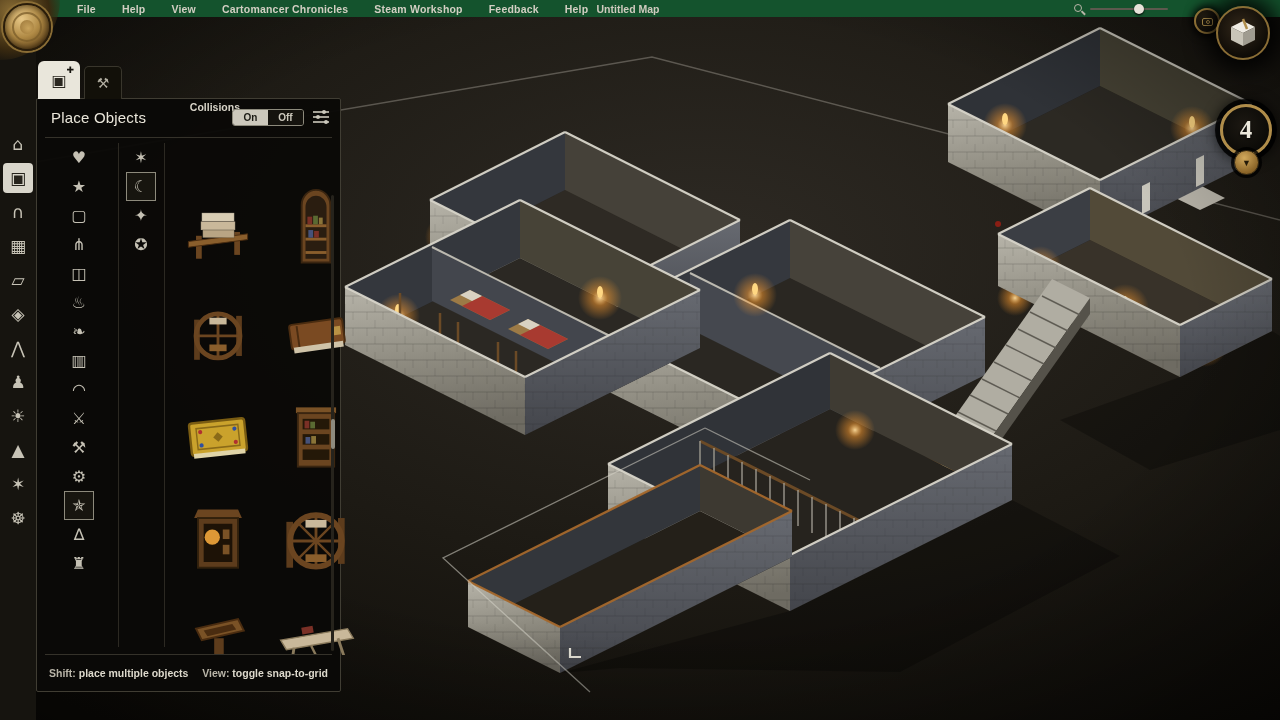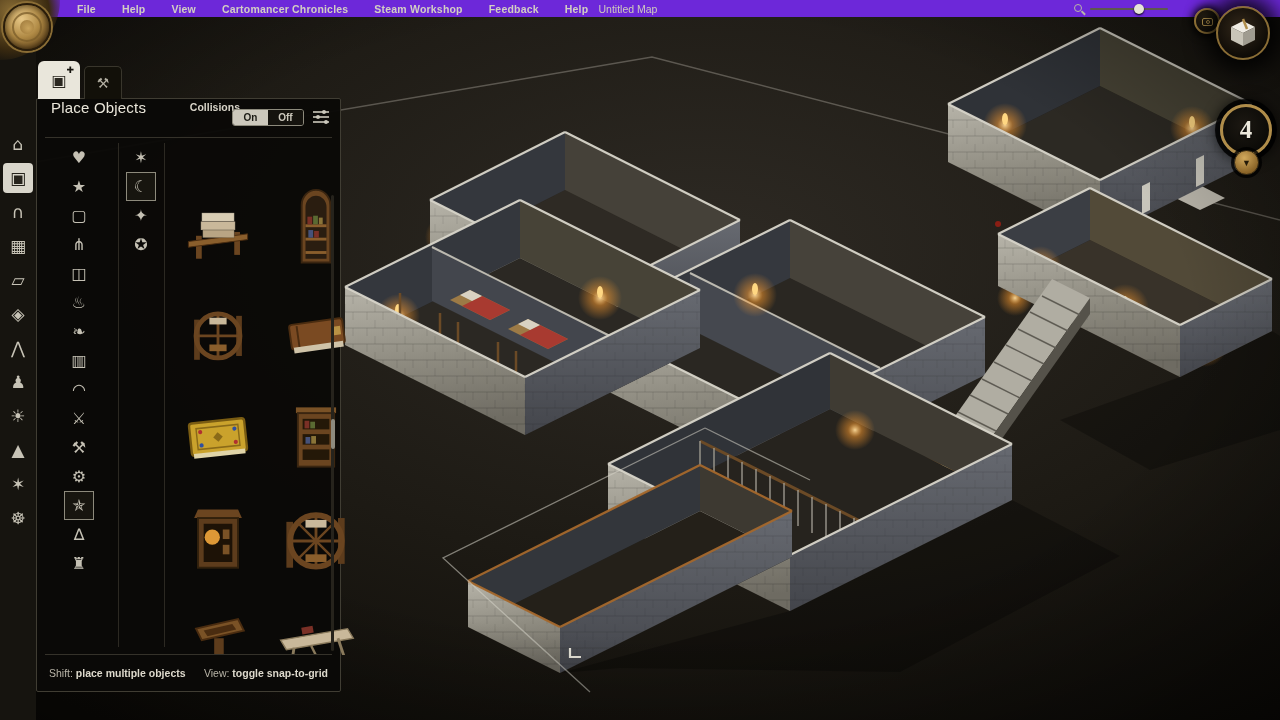--- a/index.html
+++ b/index.html
@@ -4,25 +4,25 @@
 <style>
   * { margin:0; padding:0; box-sizing:border-box; }
   html,body { width:1280px; height:720px; overflow:hidden; background:#000; }
   body { font-family:"Liberation Sans","DejaVu Sans",sans-serif; position:relative; }
   #app { position:absolute; inset:0; width:1280px; height:720px; }
 
   
   #scene { position:absolute; left:0; top:0; width:1280px; height:720px; display:block; }
 
   
-  #topbar { position:absolute; left:0; top:0; width:1280px; height:17px; background:#6d28d9; z-index:20; }
+  #topbar { position:absolute; left:0; top:0; width:1280px; height:17px; background:#14532d; z-index:20; }
   #menu-items { position:absolute; left:64px; top:0; height:17px; display:flex; align-items:center; }
   .menu-item { padding:0 13px; height:17px; display:flex; align-items:center; cursor:default; }
   .menu-label { font-size:10.5px; font-weight:700; color:#d3cfc3; letter-spacing:.2px; white-space:nowrap; }
-  #map-title { position:absolute; left:548px; top:0; width:160px; height:17px; display:flex; align-items:center; justify-content:center; font-size:10.5px; font-weight:400; color:#cfcabe; }
+  #map-title { position:absolute; left:548px; top:0; width:160px; height:17px; display:flex; align-items:center; justify-content:center; font-size:10.5px; font-weight:700; color:#cfcabe; }
   #zoom-control { position:absolute; right:90px; top:0; height:17px; width:100px; }
   .lens { position:absolute; left:-16px; top:4px; width:8px; height:8px; border:1.5px solid #b9b5a8; border-radius:50%; }
   .lens::after { content:''; position:absolute; width:5px; height:1.5px; background:#b9b5a8; transform:rotate(45deg); right:-5px; bottom:-2px; }
   #zoom-track { position:absolute; left:0; top:8px; width:78px; height:2px; background:#5d594e; border-radius:1px; }
   #zoom-knob { position:absolute; left:63%; top:-4px; width:10px; height:10px; border-radius:50%; background:#e6e3d9; box-shadow:0 1px 2px #000; }
   #camera-button { position:absolute; left:1194px; top:8px; width:26px; height:26px; border-radius:50%; background:radial-gradient(circle at 40% 35%, #2a2316, #14100a 70%); border:2px solid #9a7a3a; z-index:21; box-shadow:0 0 8px 2px #000; }
   .cam-body { position:absolute; left:6px; top:8px; width:11px; height:8px; border:1.5px solid #c9a557; border-radius:2px; }
   .cam-lens { position:absolute; left:10px; top:10px; width:4px; height:4px; border-radius:50%; border:1px solid #c9a557; }
   #cube-button { position:absolute; left:1216px; top:6px; width:54px; height:54px; border-radius:50%; background:radial-gradient(circle at 45% 40%, #33281a, #0c0905 75%); border:2px solid #8a6d35; z-index:21; box-shadow:0 0 22px 10px rgba(0,0,0,.9); display:flex; align-items:center; justify-content:center; }
   #cube-button svg { display:block; }
@@ -48,21 +48,21 @@
 
   
   #tabs { position:absolute; left:38px; top:61px; z-index:12; display:flex; align-items:flex-end; }
   .tab { border:none; cursor:pointer; position:relative; font-family:"DejaVu Sans",sans-serif; }
   #tab-place { width:42px; height:38px; background:#e9e6db; border-radius:6px 6px 0 0; color:#2a2720; font-size:16px; }
   #tab-place .badge { position:absolute; right:6px; top:4px; font-size:9px; color:#15130d; }
   #tab-edit { width:38px; height:33px; background:#121009; border:1px solid #39362c; border-bottom:none; border-radius:5px 5px 0 0; color:#b5b1a4; font-size:14px; margin-left:4px; }
 
   
   #panel { position:absolute; left:36px; top:98px; width:305px; height:594px; background:rgba(10,9,7,.97); border:1px solid #403d33; border-radius:2px; z-index:11; }
-  #panel-title { position:absolute; left:14px; top:0; font-size:15px; color:#eae6da; letter-spacing:.2px; }
+  #panel-title { position:absolute; left:14px; top:10px; font-size:15px; color:#eae6da; letter-spacing:.2px; }
   #collisions-label { position:absolute; right:100px; top:2px; font-size:10.5px; font-weight:700; color:#d8d4c8;margin-left:23px; }
   #collisions-toggle { position:absolute; right:36px; top:10px; width:72px; height:17px; border:1px solid #8d8a7c; border-radius:3px; overflow:hidden; display:flex; cursor:pointer; }
   .tg { flex:1; font-size:10px; font-weight:700; display:flex; align-items:center; justify-content:center; }
   .tg.active { background:#ccc8bc; color:#1b1a14; }
   .tg.inactive { background:#15130e; color:#ccc8bc; }
   #filter-button { position:absolute; right:8px; top:10px; width:22px; height:18px; background:transparent; border:none; cursor:pointer; }
   .hdiv { position:absolute; left:8px; right:8px; height:1px; background:#35322a; }
   #panel-div-top { top:38px; }
   #panel-div-bottom { bottom:36px; }
   .vdiv { position:absolute; top:44px; bottom:44px; width:1px; background:#2c2922; }
@@ -82,21 +82,21 @@
 
   #obj-grid { position:absolute; left:132px; top:80px; width:196px; height:476px; overflow:hidden; display:grid; grid-template-columns:98px 98px; grid-auto-rows:103px; justify-items:center; align-items:center; }
   .obj { width:92px; height:96px; background:transparent; border:none; cursor:pointer; display:flex; align-items:center; justify-content:center; }
   .obj-svg { width:86px; height:86px; pointer-events:none; }
 
   #scrollbar { position:absolute; right:6px; top:96px; width:3px; height:456px; background:#26231c; border-radius:2px; }
   #scroll-thumb { position:absolute; left:-0.5px; top:224px; width:4px; height:30px; background:#8d8a7e; border-radius:2px; cursor:pointer; }
 
   #hints { position:absolute; left:0; right:0; bottom:0; height:36px; display:flex; align-items:center; justify-content:space-between; padding:0 12px; }
   .hint { font-size:10.5px; white-space:nowrap; }
-  .hint .k { color:#b9b5a8; font-weight:400; }
+  .hint .k { color:#b9b5a8; font-weight:700; }
   .hint .v { color:#ddd9cc; font-weight:700; }
 </style>
 </head>
 <body>
 
 <div id="app">
 
   <svg id="scene" viewBox="0 0 1280 720" xmlns="http://www.w3.org/2000/svg">
     <defs>
       <radialGradient id="gGround" cx="55%" cy="35%" r="80%">

